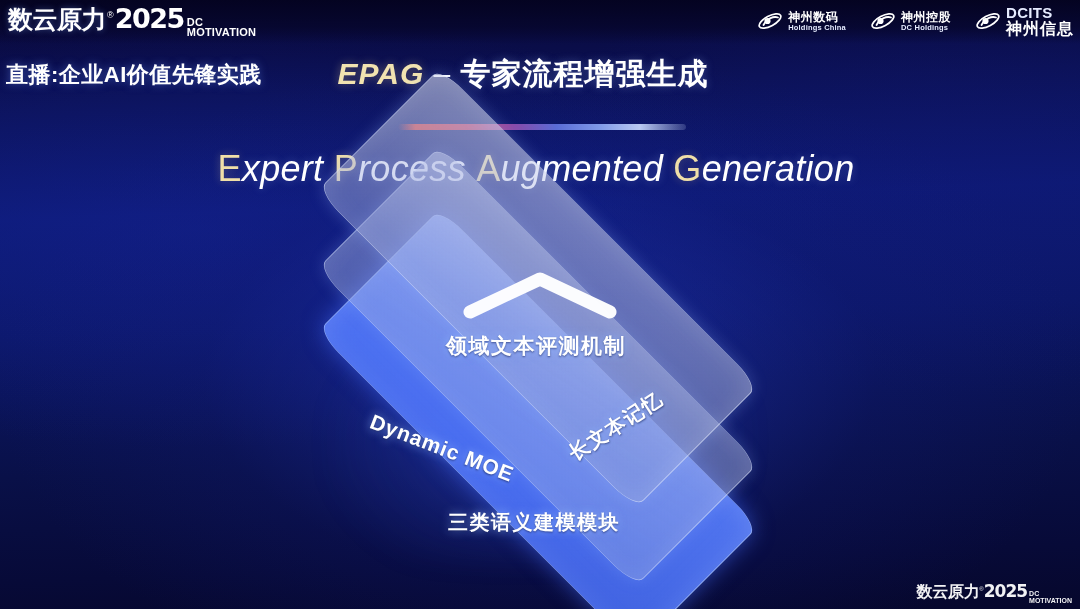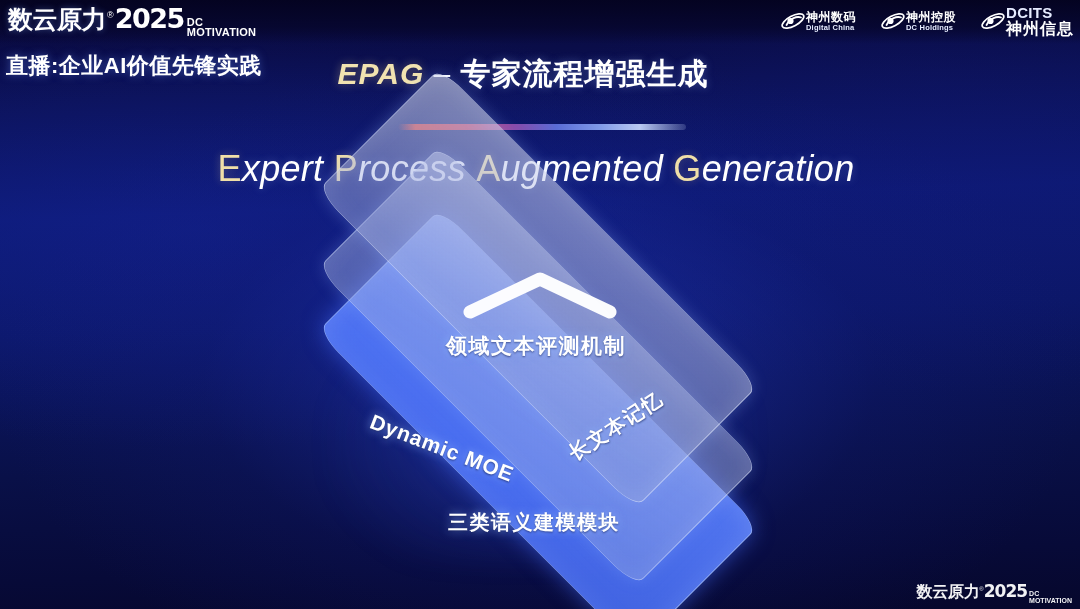--- a/index.html
+++ b/index.html
@@ -49,33 +49,33 @@
   }
   .brand-dcm {
     display: inline-block; margin-left: 3px; position: relative; top: -2px;
     line-height: 0.92; text-align: left;
   }
   .brand-dc { font-size: 11px; font-weight: 700; color: #ffffff; letter-spacing: 0.3px; display: block; }
   .brand-mot { font-size: 11px; font-weight: 700; color: #ffffff; letter-spacing: 0.2px; display: block; }
 
   
   .live-label {
-    position: absolute; left: 6px; top: 51px;
+    position: absolute; left: 6px; top: 60px;
     font-size: 22px; font-weight: 700; color: #ffffff;
     letter-spacing: 0.5px;
     text-shadow: 0 0 8px rgba(110,150,255,0.5);
     white-space: nowrap;
   }
 
   
   .logo-row {
     position: absolute; right: 6px; top: 5px;
     display: flex; align-items: center; gap: 24px;
   }
-  .corp-logo { display: flex; align-items: center; }
+  .corp-logo { display: flex; align-items: center; gap: 5px; }
   .swirl { width: 26px; height: 22px; flex: 0 0 auto; }
   .corp-text { line-height: 1.05; }
   .corp-cn {
     display: block; font-size: 12px; font-weight: 700; color: #ffffff;
     letter-spacing: 0.5px; white-space: nowrap;
   }
   .corp-cn.small { font-size: 16px; letter-spacing: 1px; }
   .corp-en {
     display: block; font-size: 7.5px; font-weight: 700; color: #e6ecff;
     letter-spacing: 0.2px; white-space: nowrap;
@@ -250,21 +250,21 @@
   <div class="logo-row">
 
     <div class="corp-logo">
       <svg class="swirl" viewBox="0 0 52 44">
         <ellipse cx="26" cy="22" rx="24" ry="10" fill="none" stroke="#ffffff" stroke-width="3.4" transform="rotate(-28 26 22)"></ellipse>
         <path d="M13 30 C20 16, 34 12, 42 15" fill="none" stroke="#ffffff" stroke-width="3.6" stroke-linecap="round"></path>
         <circle cx="21" cy="22" r="6.2" fill="#ffffff"></circle>
       </svg>
       <span class="corp-text">
         <span class="corp-cn">神州数码</span>
-        <span class="corp-en">Digital China</span>
+        <span class="corp-en">Holdings China</span>
       </span>
     </div>
 
     <div class="corp-logo">
       <svg class="swirl" viewBox="0 0 52 44">
         <ellipse cx="26" cy="22" rx="24" ry="10" fill="none" stroke="#ffffff" stroke-width="3.4" transform="rotate(-28 26 22)"></ellipse>
         <path d="M13 30 C20 16, 34 12, 42 15" fill="none" stroke="#ffffff" stroke-width="3.6" stroke-linecap="round"></path>
         <circle cx="21" cy="22" r="6.2" fill="#ffffff"></circle>
       </svg>
       <span class="corp-text">

